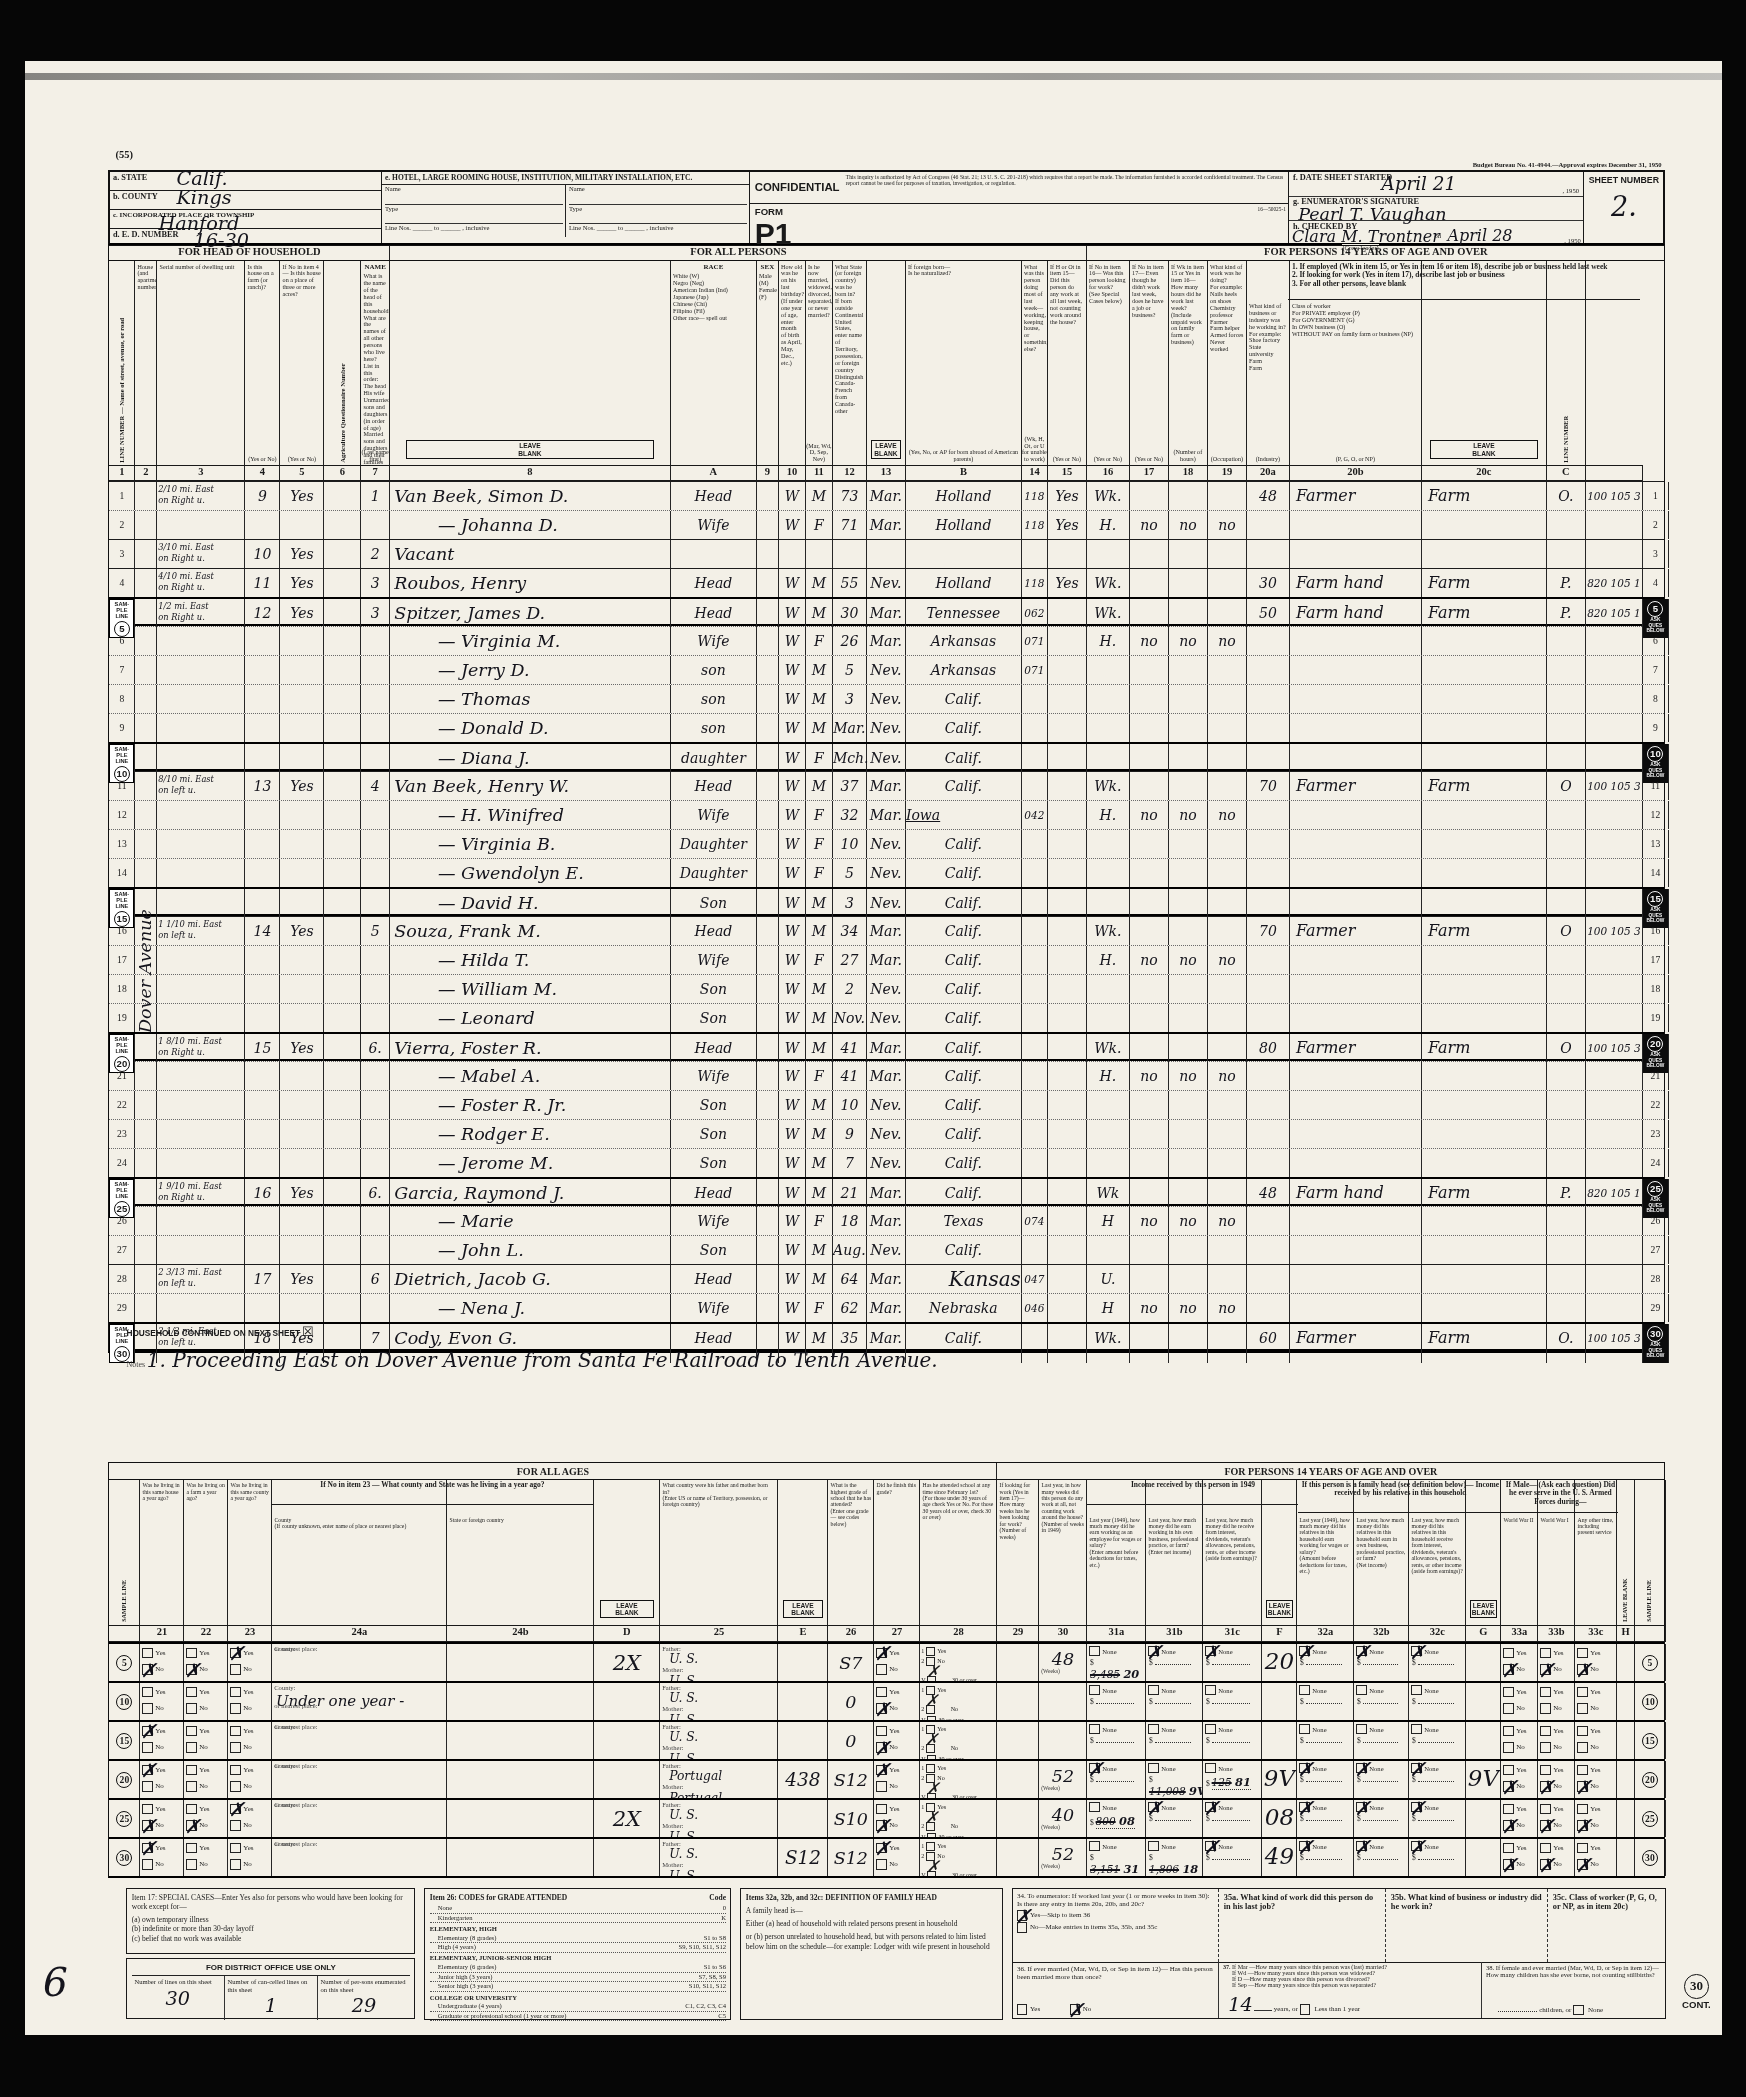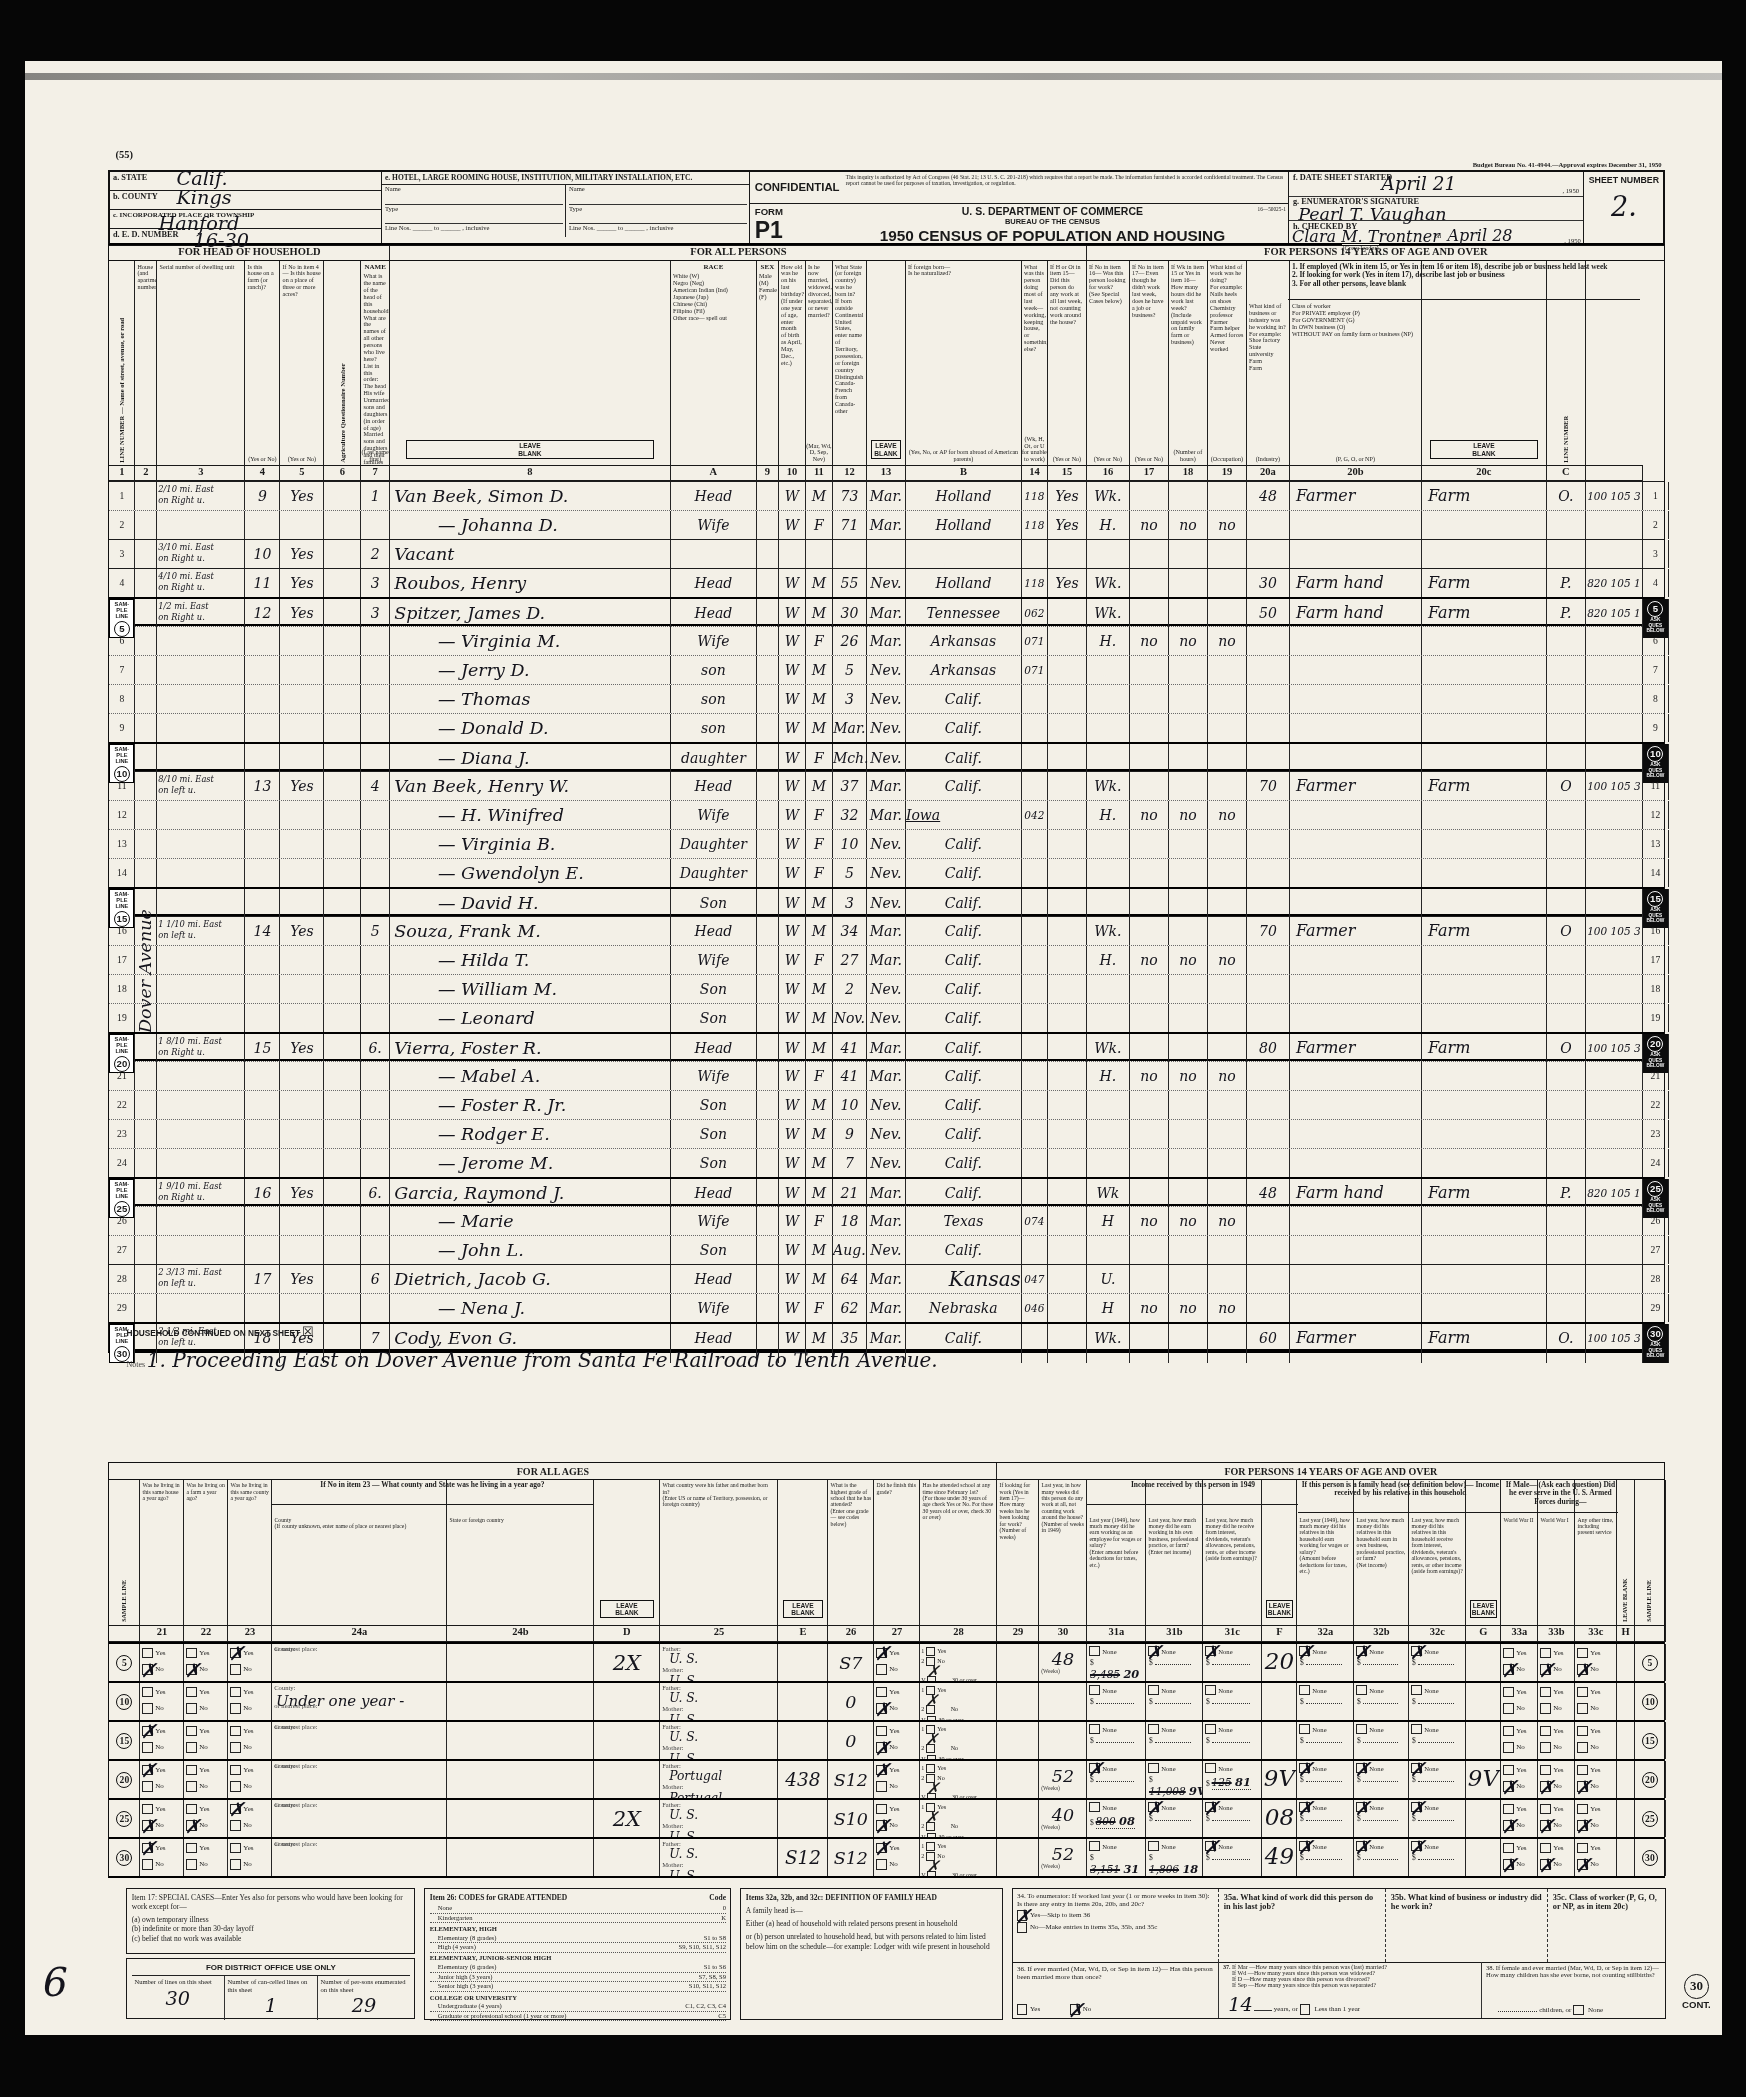--- a/index.html
+++ b/index.html
@@ -99,26 +99,21 @@
     </div>
 
     <div style="width:539px; border-right:1.3px solid #191919; position:relative;">
       <div style="display:flex; border-bottom:1.3px solid #191919; height:32px;">
         <div class="lbl sans" style="font-size:11.4px; padding:8.8px 3.5px 0 4.4px;">CONFIDENTIAL</div>
         <div class="tiny" style="font-size:5.7px; padding:1.8px 2.6px;">This inquiry is authorized by Act of Congress (46 Stat. 21; 13 U. S. C. 201-218) which requires that a report be made. The information furnished is accorded confidential treatment. The Census report cannot be used for purposes of taxation, investigation, or regulation.</div>
       </div>
       <div style="display:flex;">
         <div style="width:66px; padding:1.8px 4.4px;">
           <div class="lbl sans" style="font-size:9.6px;">FORM</div>
-          <div class="lbl sans" style="font-size:23px;">P1</div>
-        </div>
-        <div class="center" style="flex:1; padding-top:0.9px;">
-          <div class="lbl sans" style="font-size:10.5px;">U. S. DEPARTMENT OF COMMERCE</div>
-          <div class="lbl sans" style="font-size:7.5px;">BUREAU OF THE CENSUS</div>
-          <div class="lbl sans" style="font-size:15.4px; margin-top:0.9px;">1950 CENSUS OF POPULATION AND HOUSING</div>
+          <div class="lbl sans" style="font-size:30px;">P1</div>
         </div>
       </div>
       <div class="tiny" style="position:absolute; right:2.6px; top:35px; font-size:5.3px;">16—50025-1</div>
     </div>
 
     <div style="flex:1; position:relative;">
       <div class="tiny" style="position:absolute; top:-11.4px; right:1.8px; font-size:6.6px; font-weight:bold;">Budget Bureau No. 41-4944.—Approval expires December 31, 1950</div>
       <div style="display:flex; height:100%;">
         <div style="flex:1; border-right:1.3px solid #191919;">
           <div style="border-bottom:0.9px solid #333; height:24.6px; padding:0.9px 3.5px; position:relative;">

